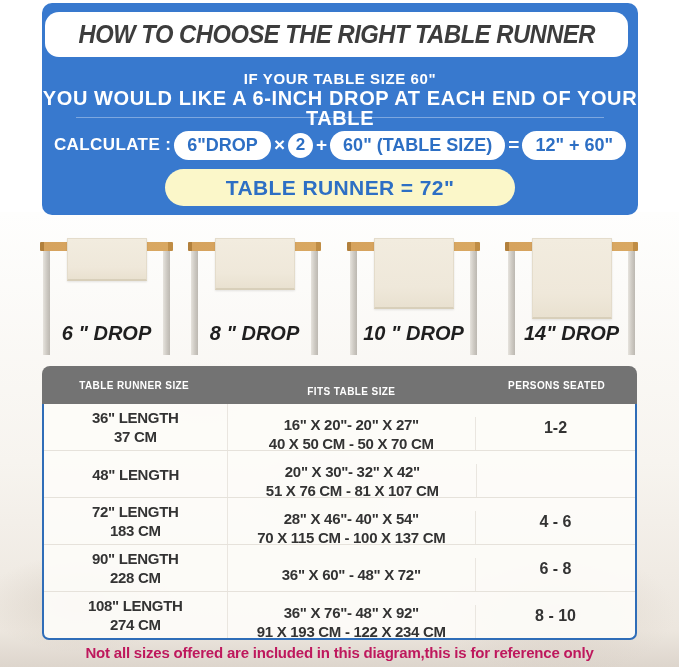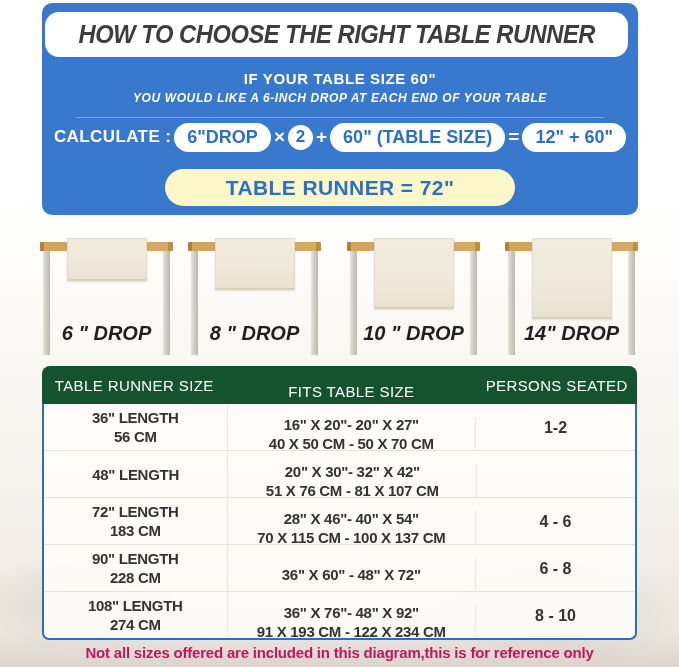--- a/index.html
+++ b/index.html
@@ -31,27 +31,27 @@
   }
   .title-text{
     font-weight:bold;font-style:italic;font-size:25px;color:#3d3d3d;
     letter-spacing:-0.5px;white-space:nowrap;transform:scaleX(.95);
   }
   .subtitle{
     position:absolute;left:0;right:0;top:66px;text-align:center;color:#ffffff;
     font-weight:bold;letter-spacing:.6px;
   }
   .subtitle .line1{font-size:15px;line-height:19px;}
-  .subtitle .line2{font-size:12px;line-height:20px;font-style:italic;}
+  .subtitle .line2{font-size:20px;line-height:20px;}
   .panel-sep{
     position:absolute;left:34px;right:34px;top:114px;height:1px;
     background:rgba(255,255,255,.35);
   }
   .calc-row{
-    position:absolute;left:0;right:0;top:118px;height:32px;
+    position:absolute;left:0;right:0;top:126px;height:32px;
     display:flex;align-items:center;justify-content:center;gap:3px;
     color:#ffffff;font-weight:bold;
   }
   .calc-label{font-size:17px;letter-spacing:.4px;white-space:nowrap;}
   .pill{
     background:#ffffff;color:#2D6FC4;border-radius:16px;
     padding:4px 13px;font-size:18px;font-weight:bold;white-space:nowrap;
   }
   .op{font-size:19px;}
   .circle{
@@ -88,23 +88,23 @@
   .cloth.h1{height:40px;} .cloth.h2{height:49px;} .cloth.h3{height:68px;} .cloth.h4{height:78px;}
   .drop-label{
     position:absolute;left:0;right:0;top:84px;text-align:center;
     font-weight:bold;font-style:italic;font-size:20px;color:#1f1f1f;
     white-space:nowrap;
   }
 
   
   .size-table{position:absolute;left:42px;top:366px;width:595px;}
   .st-header{
-    height:38px;background:#14532d;border-radius:8px 8px 0 0;
-    display:flex;align-items:center;color:#ffffff;font-weight:normal;
-    font-size:15px;letter-spacing:.4px;text-align:center;
+    height:38px;background:#737373;border-radius:8px 8px 0 0;
+    display:flex;align-items:center;color:#ffffff;font-weight:bold;
+    font-size:10px;letter-spacing:.4px;text-align:center;
   }
   .st-body{
     border:2px solid #2F6DB8;border-top:none;border-radius:0 0 7px 7px;
     background:rgba(253,252,249,.92);overflow:hidden;
   }
   .st-row{display:flex;align-items:center;height:46px;}
   .st-row + .st-row{border-top:1px solid #e6e2db;}
   .c1{width:31%;} .c2{width:42%;margin-top:13px;} .c3{width:27%;}
   .st-body .c1,.st-body .c2{border-right:1px solid #eae6e0;align-self:stretch;
     display:flex;flex-direction:column;justify-content:center;}
@@ -182,21 +182,21 @@
   <div class="st-header">
     <div class="c1">TABLE RUNNER SIZE</div>
     <div class="c2">FITS TABLE SIZE</div>
     <div class="c3">PERSONS SEATED</div>
   </div>
   <div class="st-body">
 
     <div class="st-row">
       <div class="c1">
         <div class="cell">36" LENGTH</div>
-        <div class="cell">56 CM</div>
+        <div class="cell">37 CM</div>
       </div>
       <div class="c2">
         <div class="cell">16" X 20"- 20" X 27"</div>
         <div class="cell">40 X 50 CM - 50 X 70 CM</div>
       </div>
       <div class="c3">
         <div class="cell persons">1-2</div>
       </div>
     </div>
 

